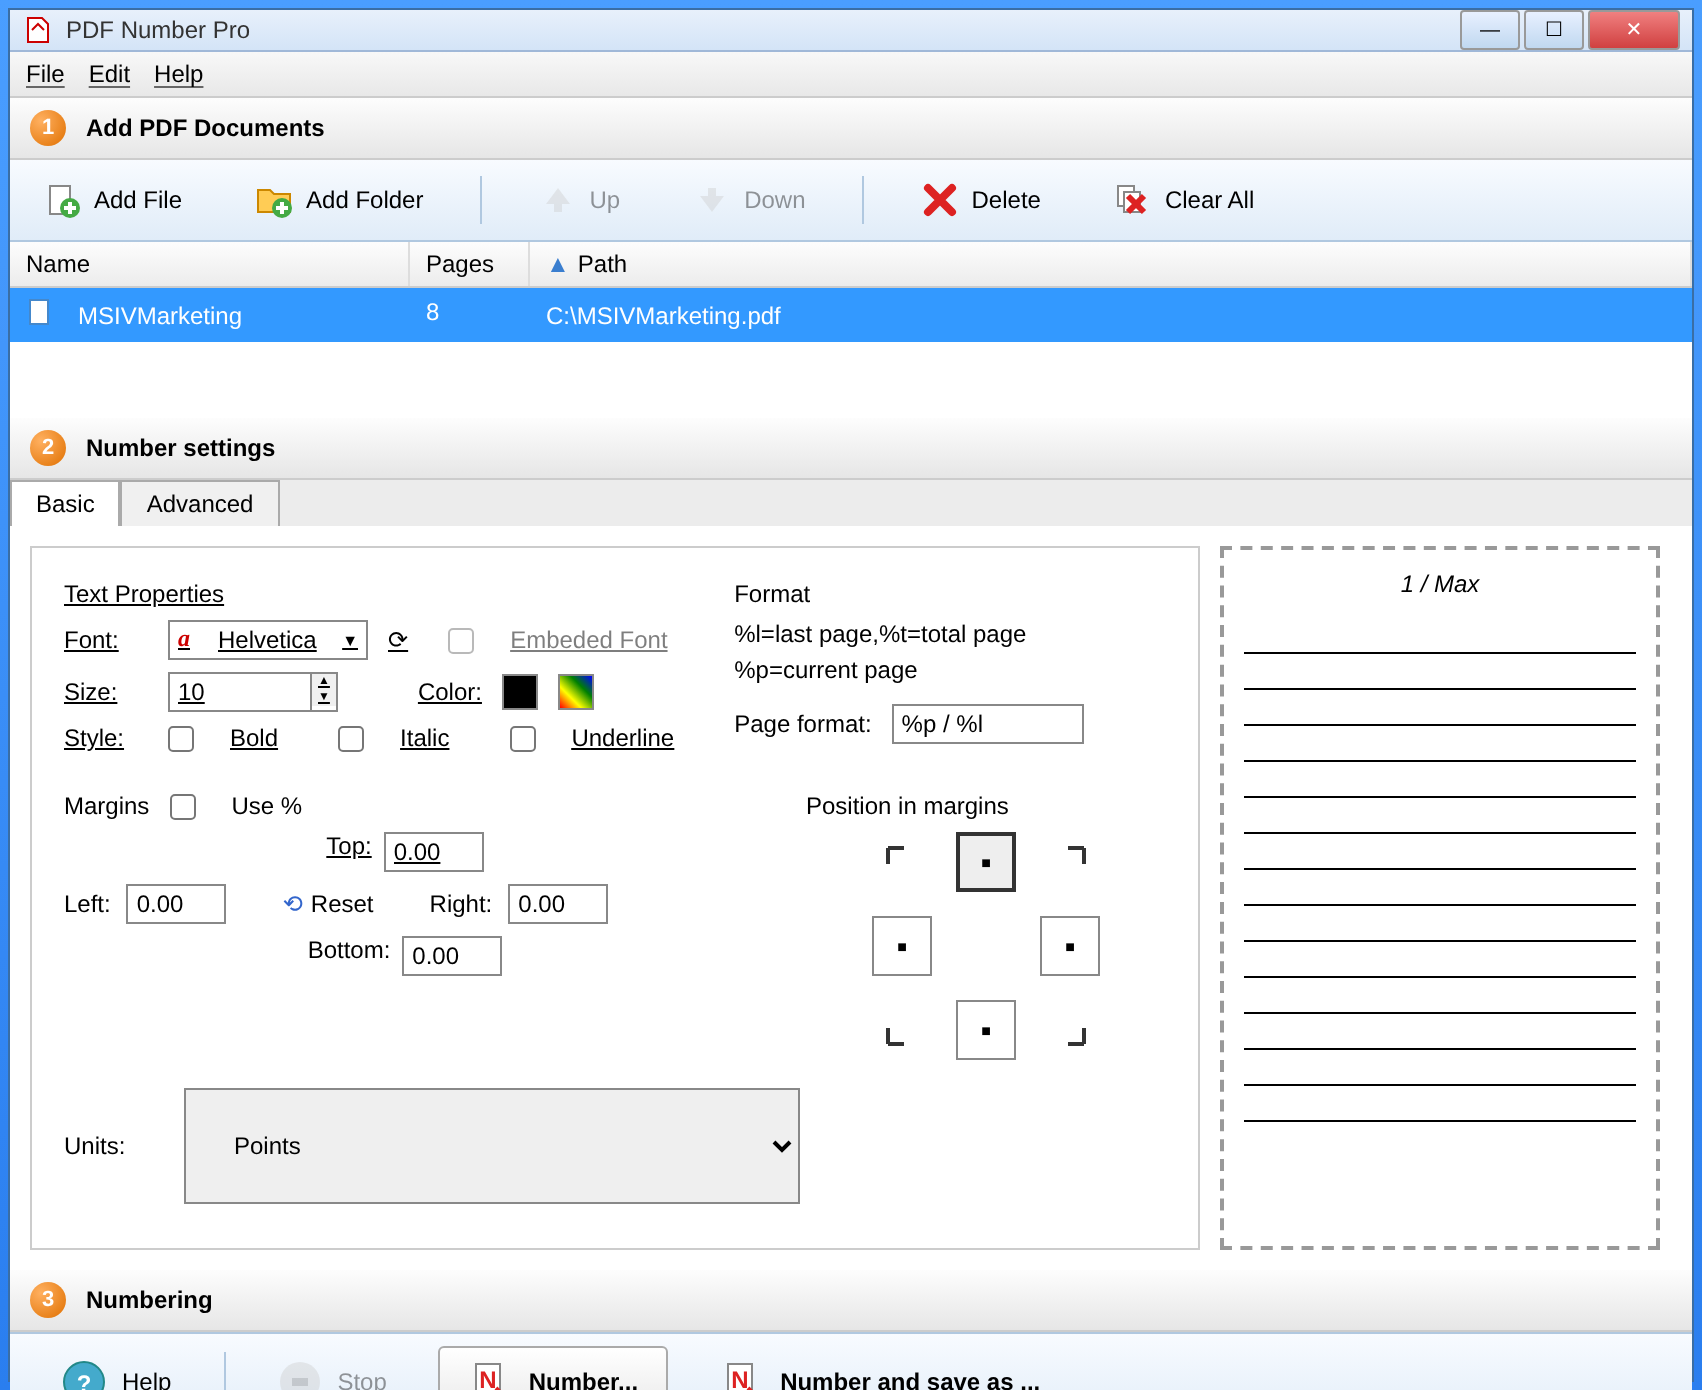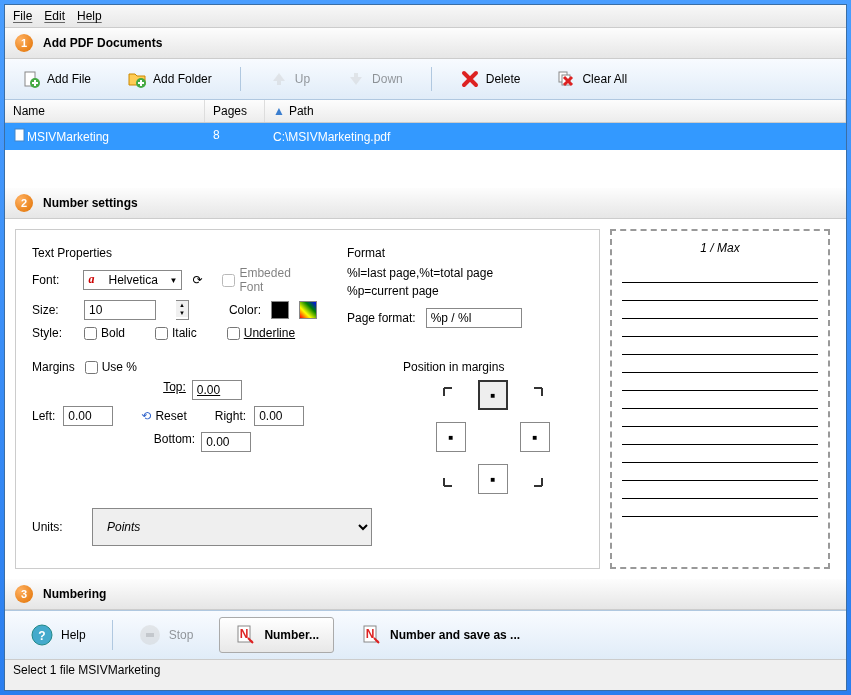--- a/index.html
+++ b/index.html
@@ -25,66 +25,80 @@
 .tbtn .ico { width: 20px; height: 20px; display: flex; align-items: center; justify-content: center; }
 .vsep { width: 1px; background: #b0c8e0; margin: 2px 0; }
 .filelist { background: #fff; }
 .colhdr { display: flex; background: linear-gradient(to bottom, #fdfdfd, #ececec); border-bottom: 1px solid #ccc; }
 .colhdr > div { padding: 4px 8px; border-right: 1px solid #ddd; }
 .col-name { width: 200px; }
 .col-pages { width: 60px; }
 .col-path { flex: 1; display: flex; align-items: center; gap: 4px; }
 .row { display: flex; background: #3399ff; color: #fff; padding: 3px 0; }
 .row > div { padding: 2px 8px; }
-.row .col-name { display: flex; align-items: center; gap: 0; }
+.row .col-name { display: flex; align-items: center; gap: 12px; }
 .filelist-body { height: 65px; }
 .tabs { display: flex; background: #ececec; }
 .tab { padding: 4px 12px; border: 1px solid #aaa; border-bottom: none; background: #f0f0f0; cursor: pointer; }
 .tab.active { background: #fff; }
 .settings-body { display: flex; gap: 10px; padding: 10px; background: #fff; }
 .left-pane { flex: 1; border: 1px solid #ccc; padding: 16px; display: flex; flex-direction: column; gap: 14px; }
 .right-pane { width: 220px; border: 2px dashed #999; background: #fff; padding: 10px; margin-right: 6px; font-style: italic; }
 .fieldset { }
 .fieldset .legend { font-size: 12px; margin-bottom: 6px; }
 .fs-row { display: flex; align-items: center; gap: 10px; margin-bottom: 6px; }
 .fs-row label { width: 42px; }
 .fontsel { display: flex; align-items: center; border: 1px solid #888; background: #fff; padding: 1px 4px; width: 100px; }
 .fontsel .fico { width: 16px; height: 16px; color: #c00; font-style: italic; font-weight: bold; font-family: serif; margin-right: 4px; }
 .fontsel .arrow { margin-left: auto; font-size: 8px; }
-.spinner { display: flex; gap: 20px; }
+.spinner { display: flex; }
 .spinner input { width: 72px; border: 1px solid #888; padding: 2px 4px; }
 .spinner .spbtns { display: flex; flex-direction: column; border: 1px solid #888; border-left: none; }
 .spinner .spbtns span { font-size: 6px; padding: 0 3px; cursor: pointer; background: #f0f0f0; line-height: 8px; }
-.chk { display: flex; align-items: center; gap: 4px; }
+.chk { display: flex; align-items: center; gap: 18px; }
 .chk input { width: 13px; height: 13px; }
 .color-sw { width: 18px; height: 18px; border: 1px solid #888; }
 .color-pal { width: 18px; height: 18px; border: 1px solid #888; background: linear-gradient(45deg, red, yellow, green, blue); }
 .txtinput { border: 1px solid #888; padding: 2px 4px; width: 50px; }
 .twocol { display: flex; gap: 30px; }
 .format-box { flex: 1; }
 .posgrid { display: grid; grid-template-columns: repeat(3, 30px); grid-template-rows: repeat(3, 30px); gap: 12px; justify-content: center; }
 .posbtn { border: 1px solid #888; display: flex; align-items: center; justify-content: center; cursor: pointer; font-size: 8px; }
 .posbtn.sel { border: 2px solid #333; background: #eee; }
 .posbtn.corner { border: none; }
 .posbtn svg { width: 18px; height: 18px; }
 .preview-title { text-align: center; margin-bottom: 10px; }
 .preview-line { border-bottom: 1px solid #000; height: 18px; }
 .bottom-toolbar { background: linear-gradient(to bottom, #f8fbff, #e0ecf8); padding: 6px 12px; display: flex; gap: 12px; align-items: center; border-top: 1px solid #b0c8e0; }
 .bigbtn { display: flex; align-items: center; gap: 8px; padding: 6px 14px; border: 1px solid #aaa; border-radius: 3px; background: linear-gradient(to bottom, #fff, #e8e8e8); cursor: pointer; }
 .bigbtn.plain { border: none; background: none; }
 .bigbtn .ico { width: 22px; height: 22px; display: flex; align-items: center; justify-content: center; }
 .statusbar { background: #f0f0f0; border-top: 1px solid #ccc; padding: 3px 8px; }
-select.units { width: 280px; padding: 10px; border: 1px solid #888; font-style: italic; }
+select.units { width: 308px; padding: 20px; border: 1px solid #888; }
 .reset-btn { display: flex; align-items: center; gap: 4px; cursor: pointer; }
 </style>
 </head>
 <body>
 
 <div class="window">
 
+  <div class="titlebar">
+    <span class="icon">
+      <svg viewBox="0 0 16 16">
+          <path d="M3 2 L10 2 L13 5 L13 14 L3 14 Z" fill="#fff" stroke="#c00"></path>
+          <path d="M5 8 L8 5 L11 8" stroke="#c00" fill="none"></path>
+        </svg>
+    </span>
+    <span class="title">PDF Number Pro</span>
+    <div class="winbtns">
+      <div class="winbtn min">—</div>
+      <div class="winbtn max">☐</div>
+      <div class="winbtn close">✕</div>
+    </div>
+  </div>
 
   <div class="menubar">
     <span>File</span>
     <span>Edit</span>
     <span>Help</span>
   </div>
 
   <div class="section-hdr">
     <span class="badge orange">1</span>
     <span class="lbl">Add PDF Documents</span>
@@ -170,26 +184,30 @@
         <div class="col-path">C:\MSIVMarketing.pdf</div>
       </div>
     </div>
   </div>
 
   <div class="section-hdr">
     <span class="badge orange">2</span>
     <span class="lbl">Number settings</span>
   </div>
 
+  <div class="tabs">
+    <div class="tab active">Basic</div>
+    <div class="tab">Advanced</div>
+  </div>
 
   <div class="settings-body">
     <div class="left-pane">
 
       <div class="twocol">
-        <div class="fieldset" style="flex:1;">
+        <div class="fieldset" style="flex:1;text-decoration:underline;">
           <div class="legend">Text Properties</div>
           <div class="fs-row">
             <label>Font:</label>
             <div class="fontsel">
               <span class="fico">a</span>
               <span>Helvetica</span>
               <span class="arrow">▼</span>
             </div>
             <span style="cursor:pointer;">⟳</span>
             <div class="chk" style="margin-left:10px;opacity:0.5;">

